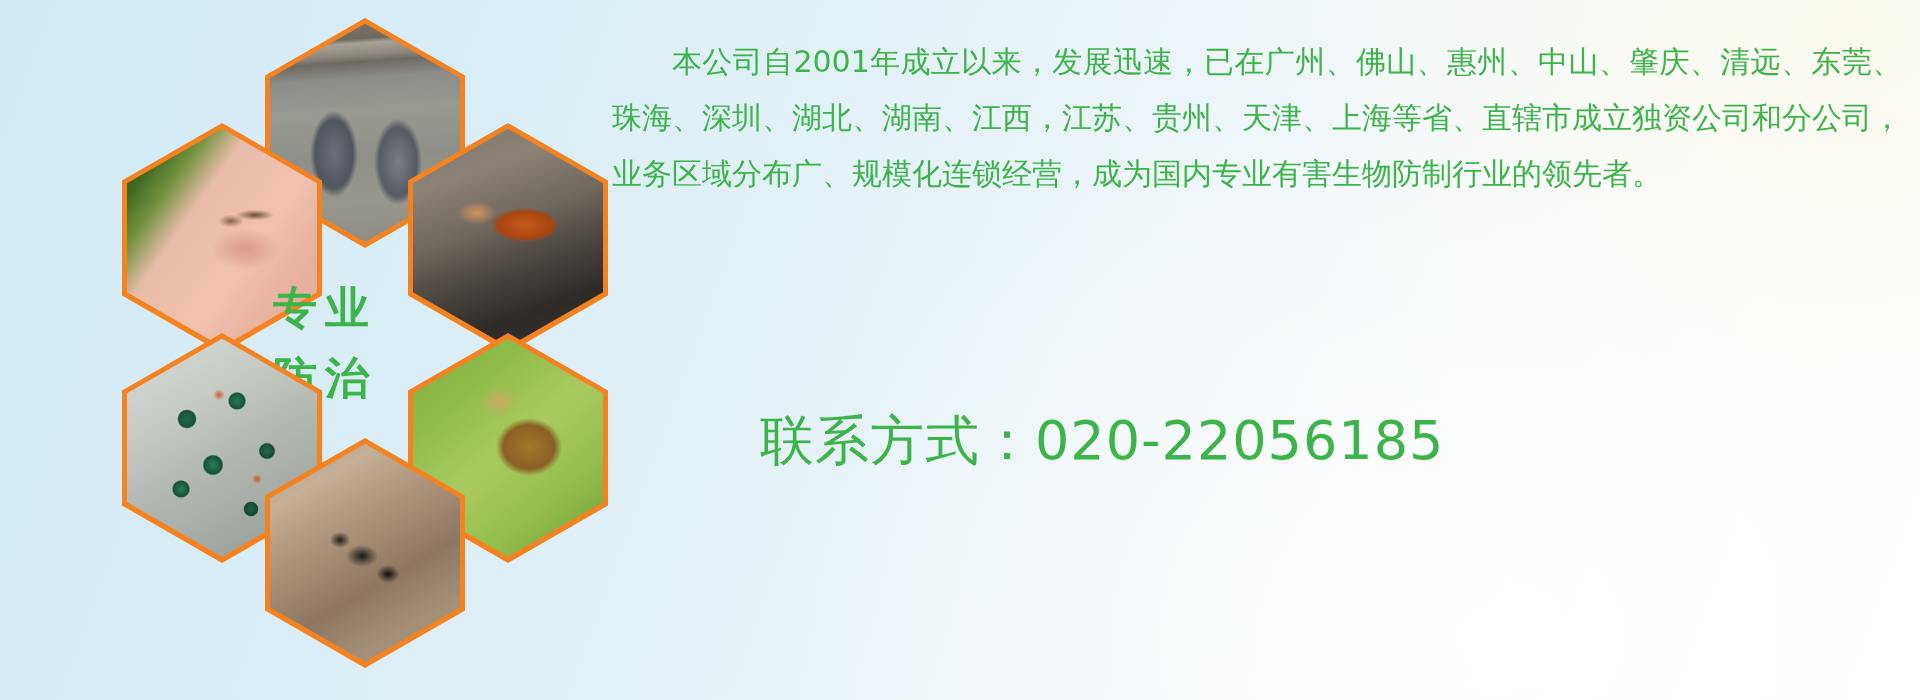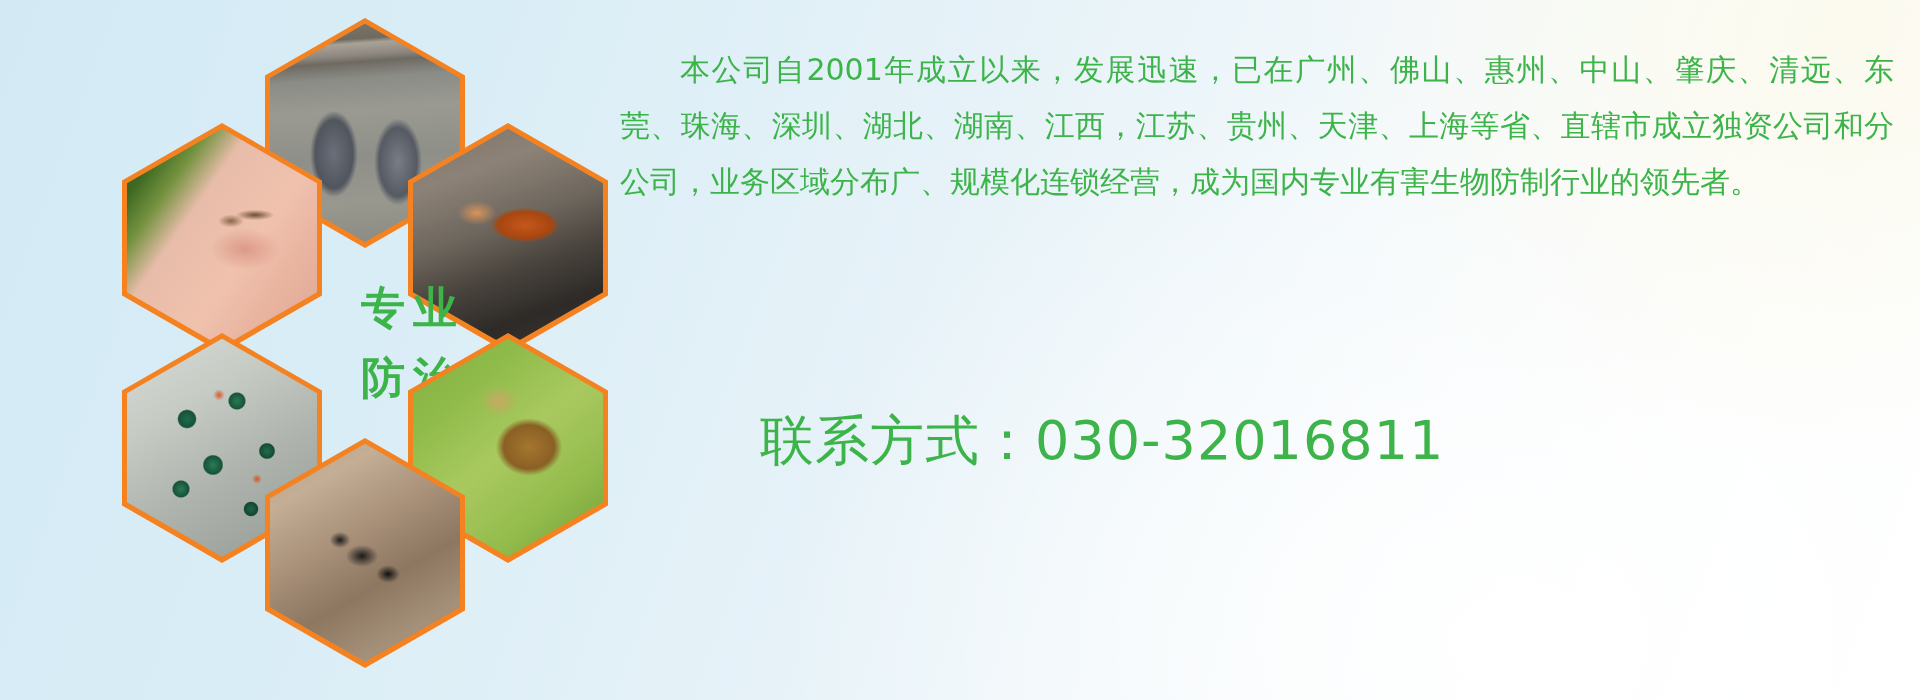--- a/index.html
+++ b/index.html
@@ -63,21 +63,21 @@
   .hex-center   { left: 170px; top: 228px; background: transparent; }
   .hex-fly      { left: 27px;  top: 333px; }
   .hex-bug      { left: 313px; top: 333px; }
   .hex-ant      { left: 170px; top: 438px; }
 
   .hex-center .label {
     position: absolute;
     inset: 0;
     display: flex;
     flex-direction: column;
-    align-items: flex-end;
+    align-items: flex-start;
     justify-content: center;
     gap: 24px;
   }
   .hex-center .label span {
     color: #3cb44a;
     font-size: 44px;
     font-weight: 700;
     letter-spacing: 8px;
     text-indent: 8px;
     line-height: 1.05;
@@ -132,21 +132,21 @@
   }
 
   
   .copy {
     position: absolute;
     left: 612px;
     top: 34px;
     width: 1290px;
   }
   .copy p {
-    margin: 8px;
+    margin: 0;
     color: #3cb44a;
     font-size: 30px;
     line-height: 56px;
     font-weight: 500;
     text-indent: 60px;
     text-align: justify;
     font-family: "DejaVu Sans", "Liberation Sans", sans-serif;
   }
 
   .contact {
@@ -217,16 +217,16 @@
       </div>
     </div>
 
   </div>
 
   <div class="copy">
     <p>本公司自2001年成立以来，发展迅速，已在广州、佛山、惠州、中山、肇庆、清远、东莞、珠海、深圳、湖北、湖南、江西，江苏、贵州、天津、上海等省、直辖市成立独资公司和分公司，业务区域分布广、规模化连锁经营，成为国内专业有害生物防制行业的领先者。</p>
   </div>
 
   <div class="contact">
-    <div class="line">联系方式：030-32016811</div>
+    <div class="line">联系方式：020-22056185</div>
   </div>
 
 </div>
 
 </body></html>

